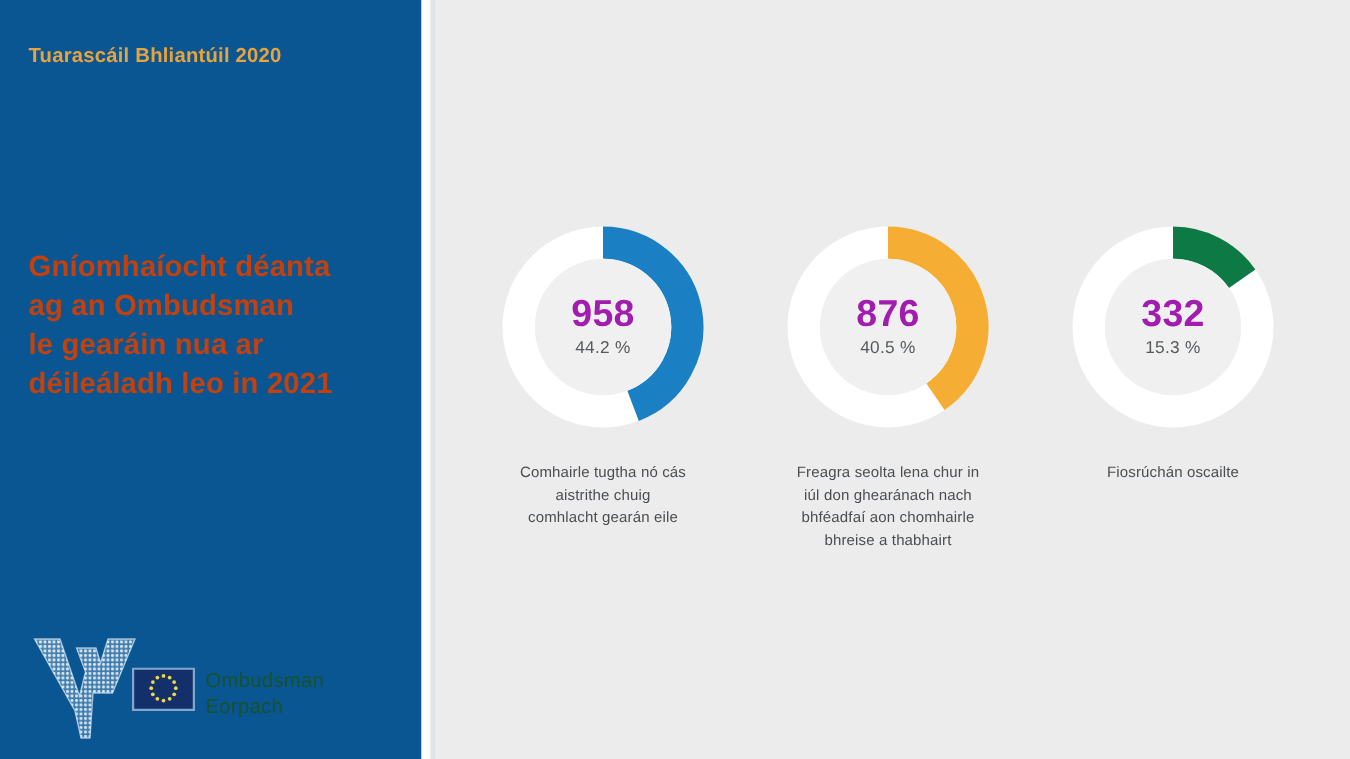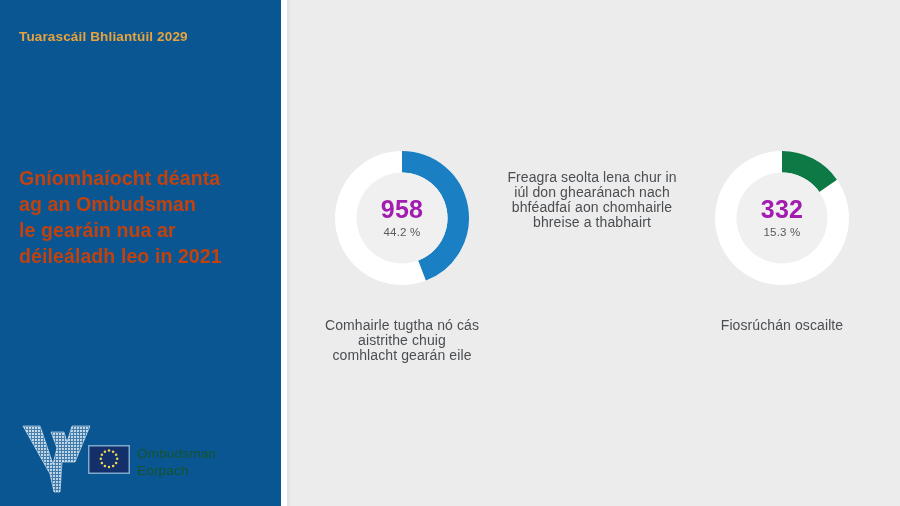--- a/index.html
+++ b/index.html
@@ -150,38 +150,38 @@
   }
   .donut-pct {
     margin-top: 5px;
     font-size: 11.5px;
     color: #55595c;
     line-height: 1;
     letter-spacing: 0.2px;
   }
 
   .chart-caption {
-    margin-top: 26px;
-    font-size: 14px;
+    margin-top: 16px;
+    font-size: 10px;
     line-height: 15px;
     color: #4a4e52;
     letter-spacing: 0.1px;
   }
   .chart-caption span { display: block; }
 </style>
 </head>
 <body>
 
 <div class="slide">
 
   <div class="left-panel"></div>
   <div class="panel-divider"></div>
   <div class="panel-divider-edge"></div>
 
-  <div class="report-label">Tuarascáil Bhliantúil 2029</div>
+  <div class="report-label">Tuarascáil Bhliantúil 2020</div>
 
   <div class="panel-title">
     <span class="tl">Gníomhaíocht déanta</span>
     <span class="tl">ag an Ombudsman</span>
     <span class="tl">le gearáin nua ar</span>
     <span class="tl">déileáladh leo in 2021</span>
   </div>
 
   <div class="logo">
     <svg class="logo-mark" viewBox="0 0 76 76">
@@ -239,20 +239,31 @@
         </div>
       </div>
       <div class="chart-caption">
         <span>Comhairle tugtha nó cás</span>
         <span>aistrithe chuig</span>
         <span>comhlacht gearán eile</span>
       </div>
     </div>
 
     <div class="chart-card c1">
+      <div class="donut-wrap">
+        <svg class="donut-svg" viewBox="0 0 148 148">
+          <circle cx="74" cy="74" r="67" fill="#ffffff"></circle>
+          <path id="arc-1" fill="none" d="M 74 17.75 A 56.25 56.25 0 0 1 105.61719000418233 120.52328230294411" stroke="#f5ad33" stroke-width="21.5"></path>
+          <circle cx="74" cy="74" r="45.5" fill="#f0f0f0"></circle>
+        </svg>
+        <div class="donut-center">
+          <div class="donut-value">876</div>
+          <div class="donut-pct">40.5 %</div>
+        </div>
+      </div>
       <div class="chart-caption">
         <span>Freagra seolta lena chur in</span>
         <span>iúl don ghearánach nach</span>
         <span>bhféadfaí aon chomhairle</span>
         <span>bhreise a thabhairt</span>
       </div>
     </div>
 
     <div class="chart-card c2">
       <div class="donut-wrap">

